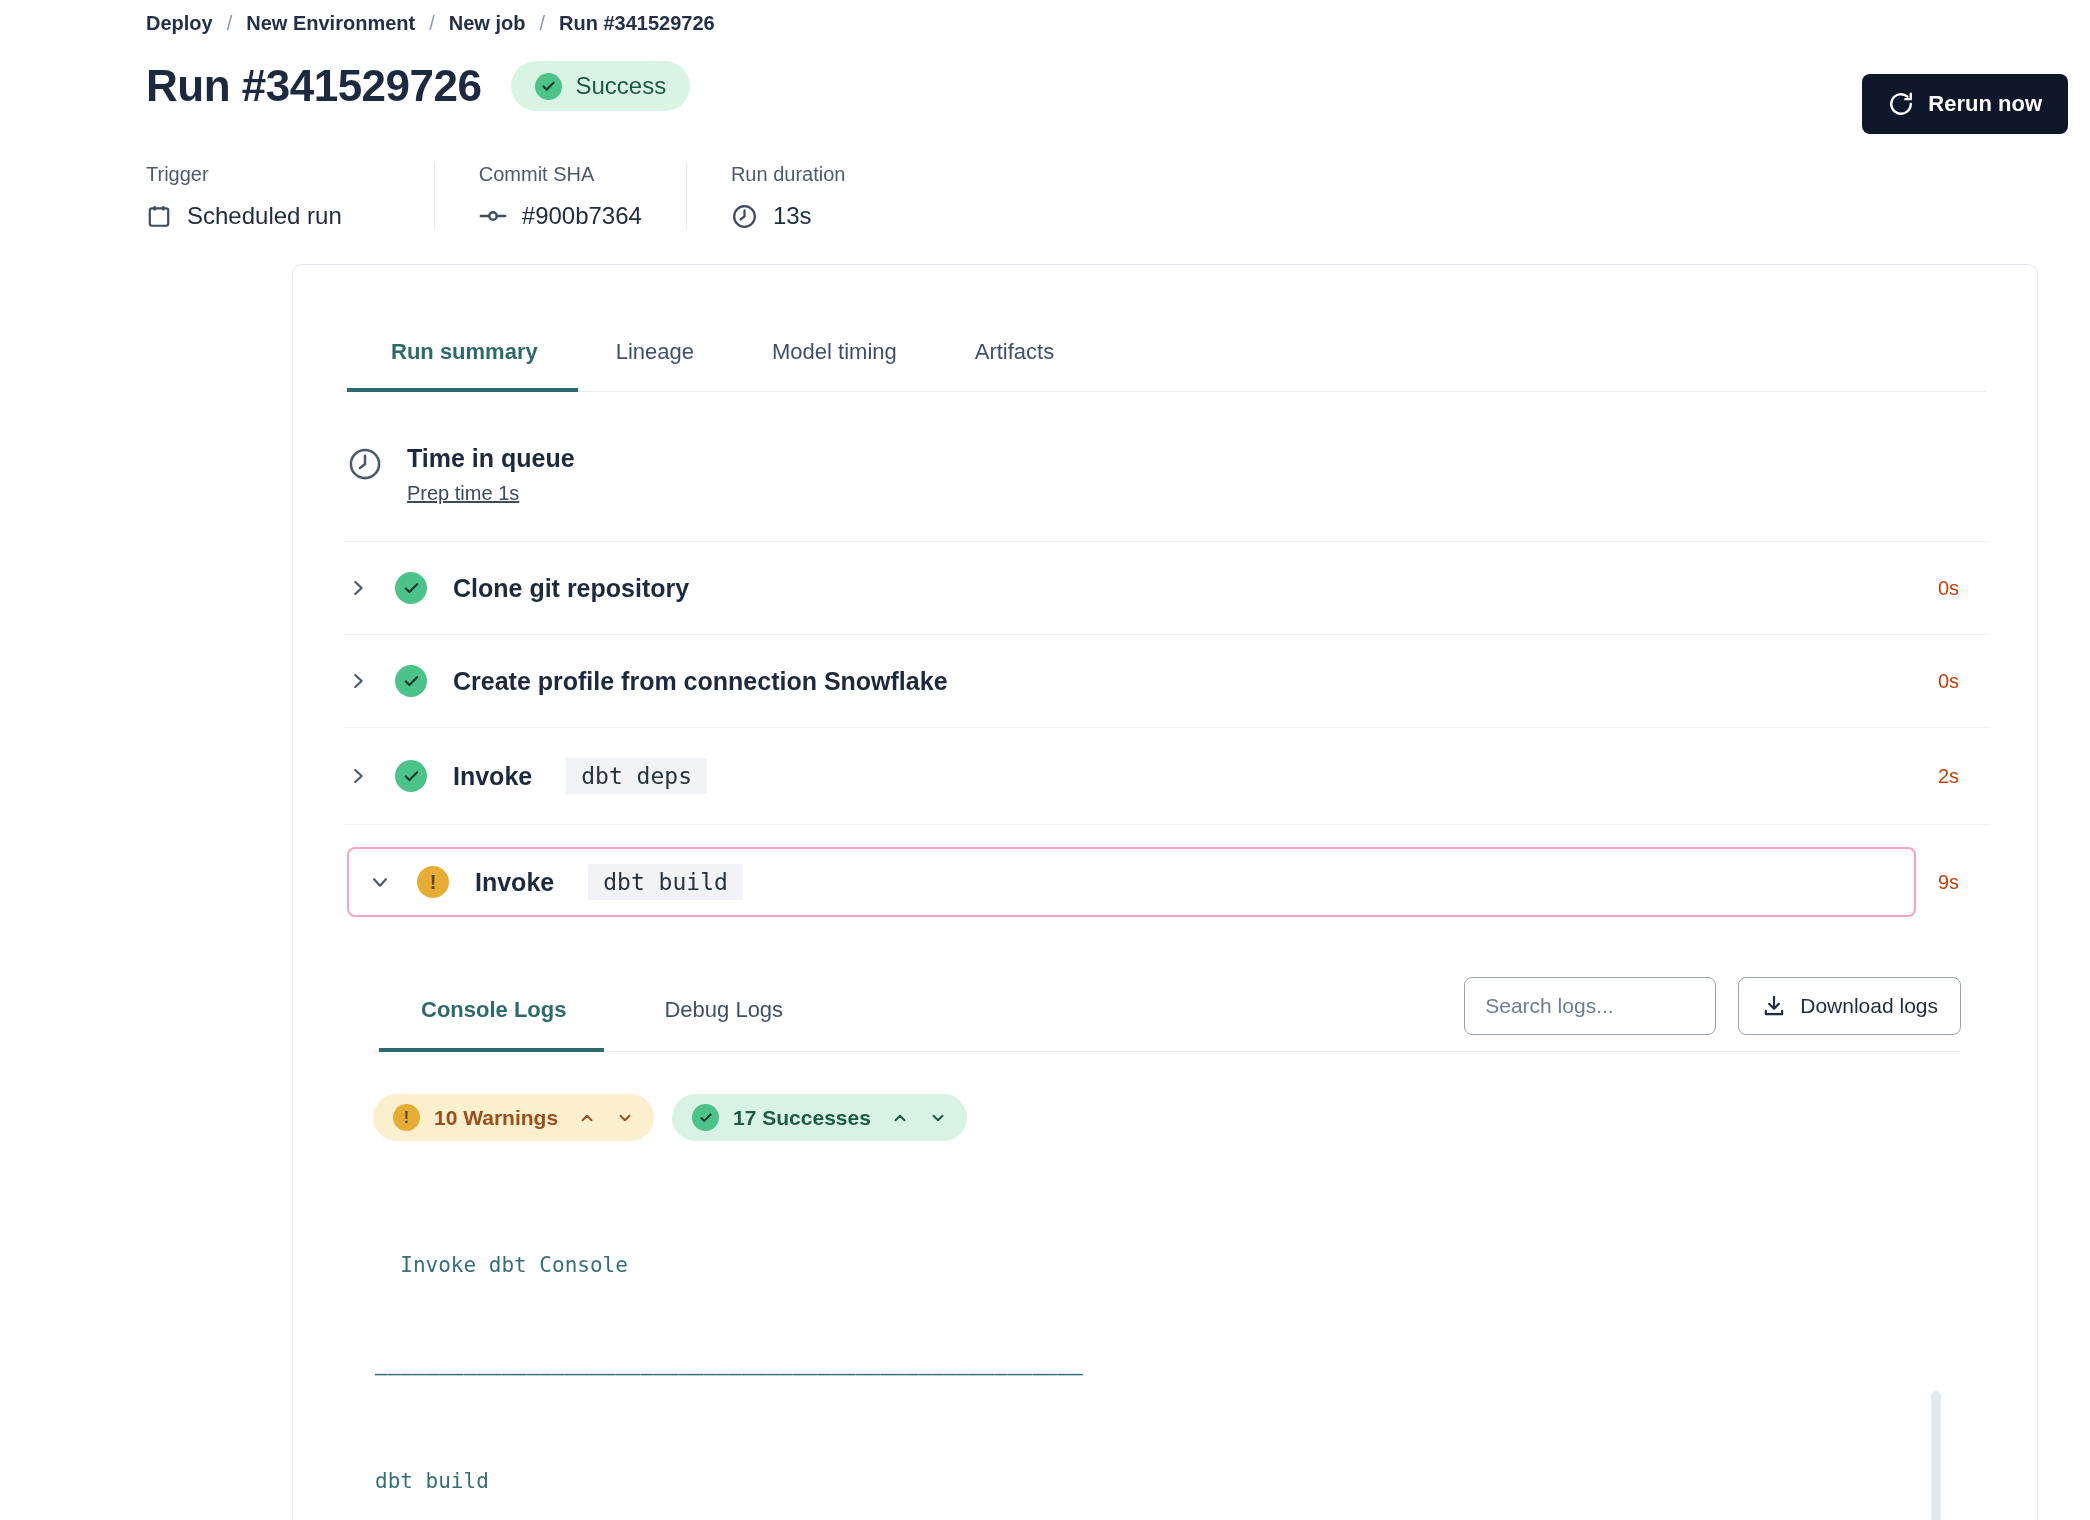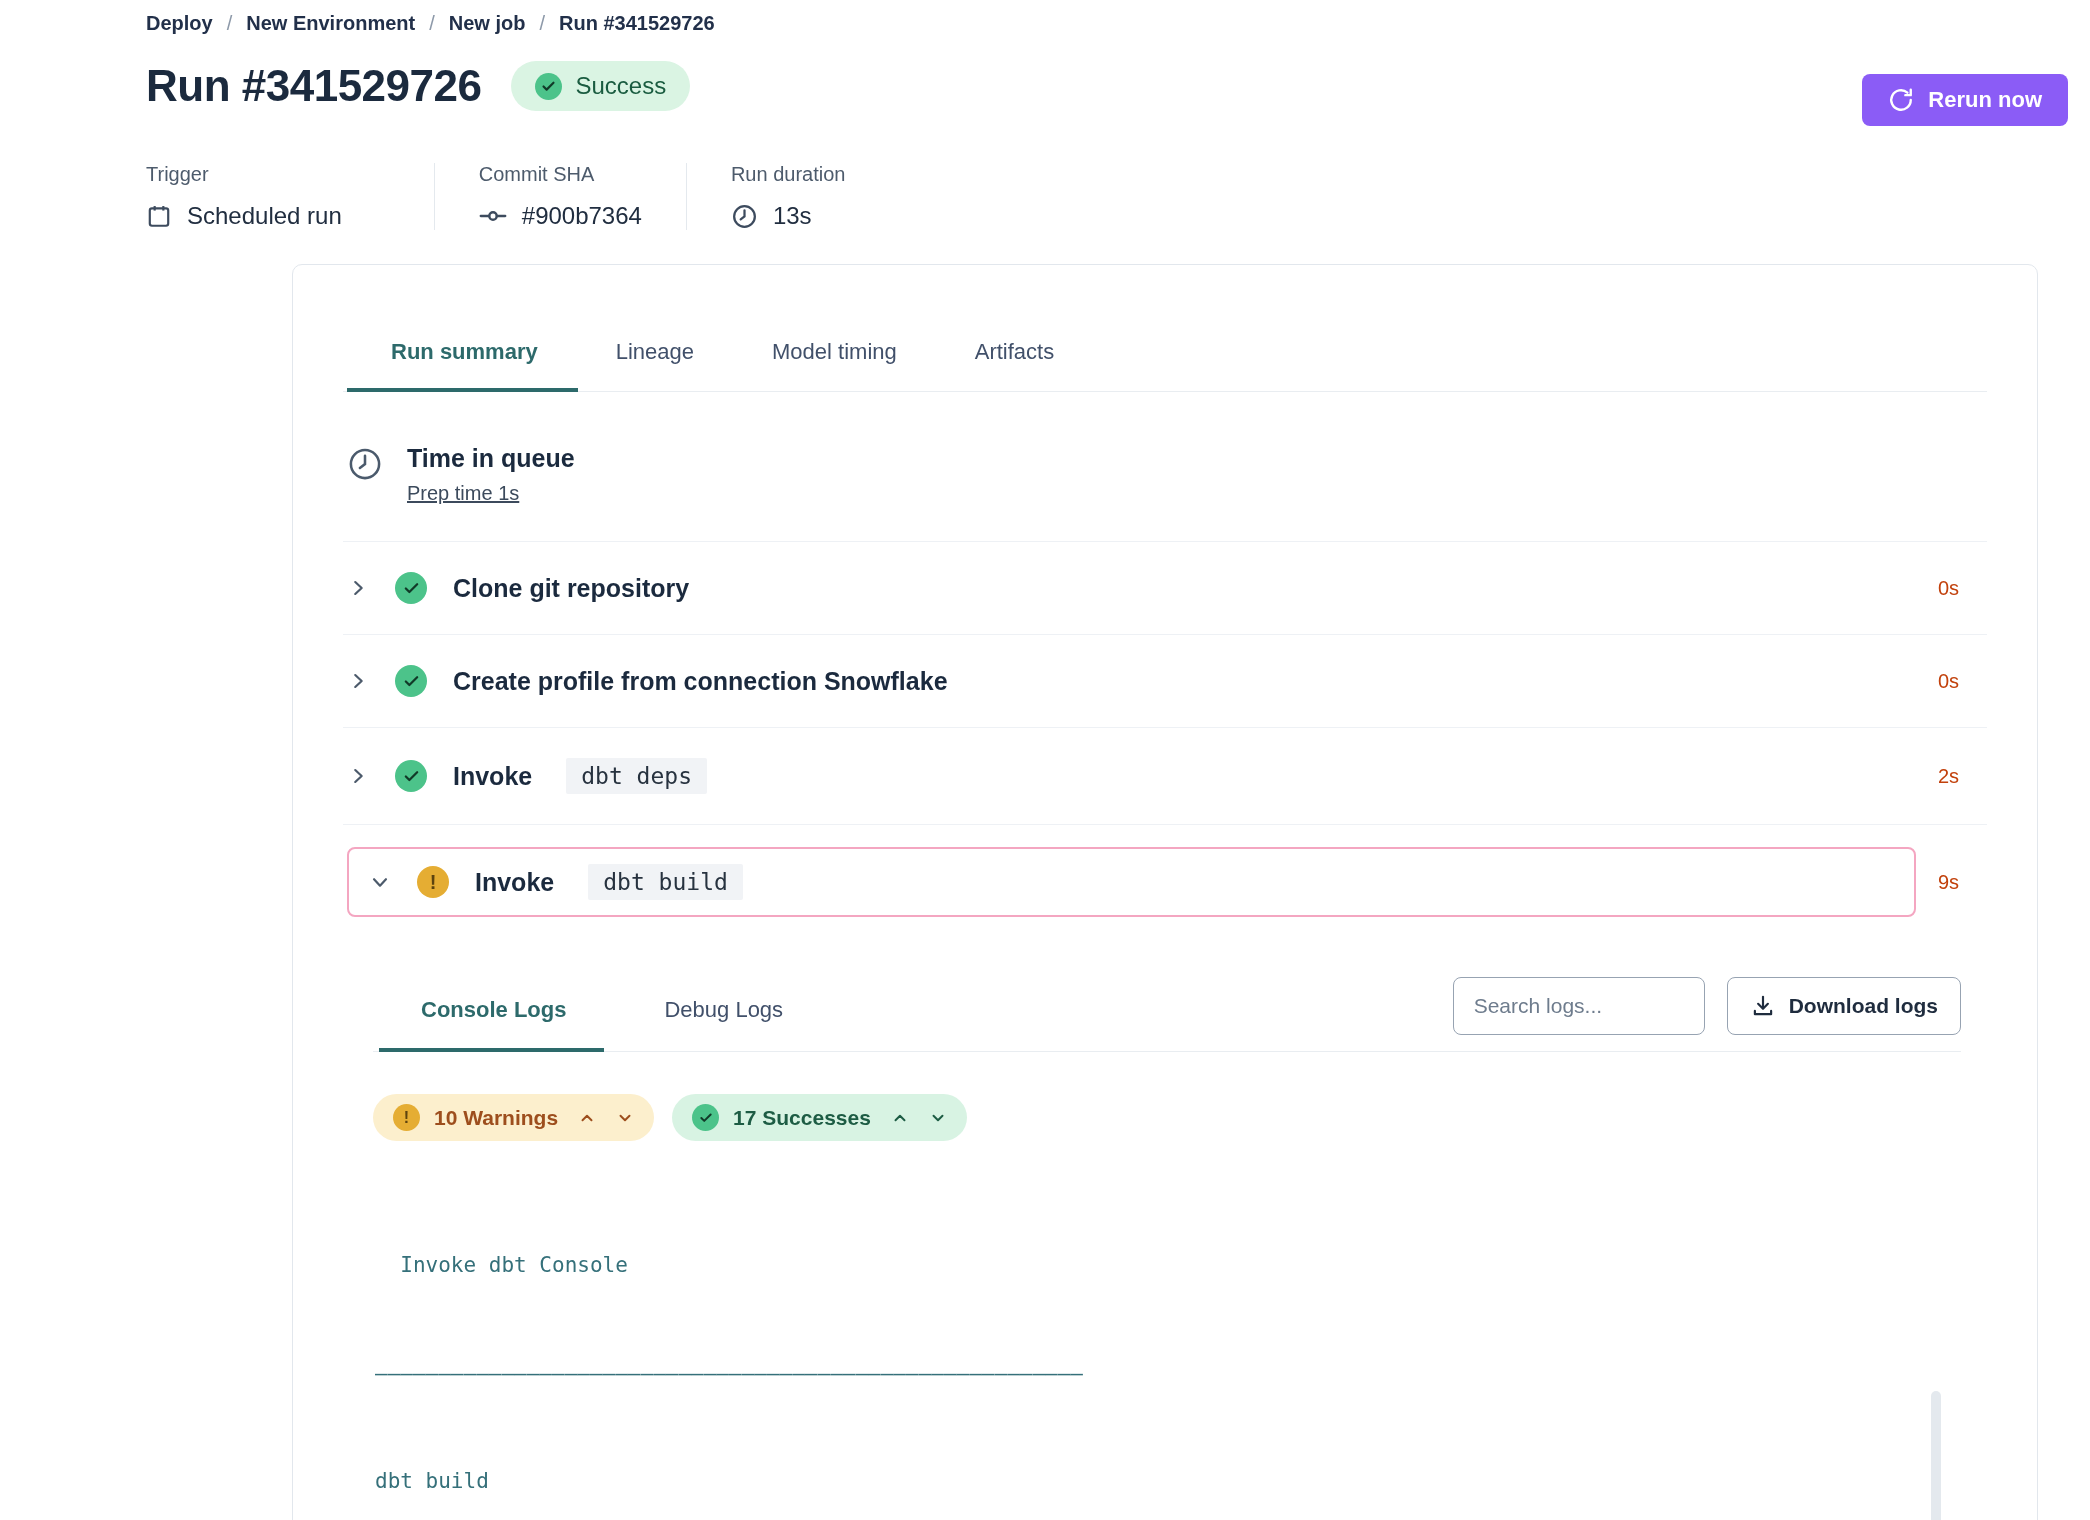--- a/index.html
+++ b/index.html
@@ -14,22 +14,22 @@
   
   .title-row { margin-top:26px; display:flex; align-items:center; gap:30px; }
   .page-title { font-size:44px; font-weight:700; color:#1b2a3e; letter-spacing:-0.5px; }
   .status-badge { display:flex; align-items:center; gap:13px; background:#daf4e3; border-radius:999px;
     padding:11px 24px; font-size:24px; color:#1a5c40; }
   .circ { border-radius:50%; display:flex; align-items:center; justify-content:center; flex:0 0 auto; }
   .circ.green { background:#4cc38a; }
   .circ.amber { background:#e5ad33; }
   .triggered { margin-top:16px; font-size:21px; color:#3c4a5c; }
 
-  .rerun-btn { position:absolute; top:74px; right:22px; height:52px; display:flex; align-items:center; gap:14px;
-    background:#8b5cf6; color:#ffffff; border:none; border-radius:8px; padding:0 26px; font-size:22px; font-weight:700;
+  .rerun-btn { position:absolute; top:74px; right:22px; height:60px; display:flex; align-items:center; gap:14px;
+    background:#0f172a; color:#ffffff; border:none; border-radius:8px; padding:0 26px; font-size:22px; font-weight:700;
     font-family:"Liberation Sans", sans-serif; cursor:pointer; }
 
   
   .meta-row { margin-top:52px; display:flex; }
   .meta-col { padding:0 44px; border-left:1px solid #e4e9ee; }
   .meta-col:first-child { padding-left:0; border-left:none; padding-right:92px; }
   .meta-label { font-size:20px; color:#4d5b6c; }
   .meta-value { margin-top:16px; display:flex; align-items:center; gap:15px; font-size:24px; color:#212e40; }
   .meta-value svg { stroke:#3d4b5e; }
 
@@ -66,21 +66,21 @@
   .logs-header { display:flex; align-items:flex-end; border-bottom:1px solid #e9edf1; }
   .log-tab { padding-bottom:28px; margin-right:98px; font-size:22px; color:#41506a; position:relative; cursor:pointer; }
   .log-tab:first-child { margin-left:48px; }
   .log-tab.active { color:#2d6a6b; font-weight:700; }
   .log-tab.active::after { content:''; position:absolute; left:-42px; right:-38px; bottom:-1px; height:4px; background:#2d6a6b; }
   .log-controls { margin-left:auto; display:flex; gap:22px; margin-bottom:16px; }
   .search-input { width:252px; height:58px; border:1px solid #97a3b2; border-radius:8px; padding:0 20px;
     font-size:21px; font-family:"Liberation Sans",sans-serif; color:#2b3648; }
   .search-input::placeholder { color:#6e7c8d; }
   .download-btn { height:58px; display:flex; align-items:center; gap:13px; background:#ffffff; border:1px solid #97a3b2;
-    border-radius:8px; padding:0 22px; font-size:21px; color:#1f2c3e; font-family:"Liberation Sans",sans-serif; cursor:pointer;font-weight:bold; }
+    border-radius:8px; padding:0 22px; font-size:21px; color:#1f2c3e; font-family:"Liberation Sans",sans-serif; cursor:pointer; }
 
   
   .badges-row { margin-top:42px; display:flex; gap:18px; }
   .badge { display:flex; align-items:center; gap:14px; border-radius:999px; padding:10px 20px;
     font-size:21px; font-weight:700; }
   .badge.warn { background:#fcefcd; color:#9d4e1d; }
   .badge.success { background:#d8f3e3; color:#1d5c44; }
   .badge .circ { width:27px; height:27px; font-size:16px; font-weight:700; }
   .badge.warn .circ { color:#5d430e; }
   .badge .bchev { display:flex; align-items:center; margin-left:6px; cursor:pointer; }

